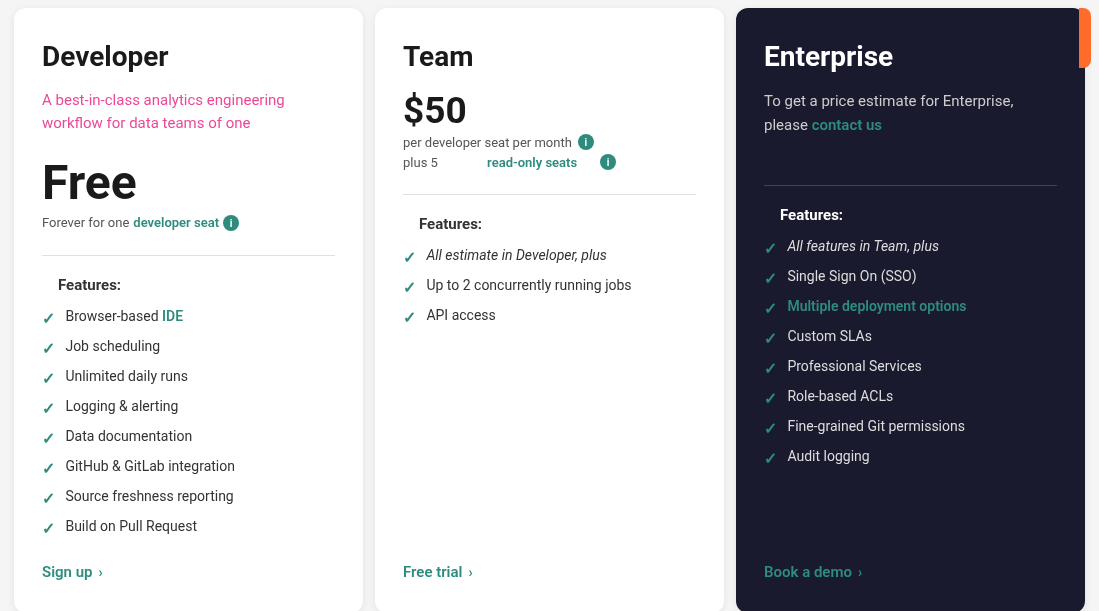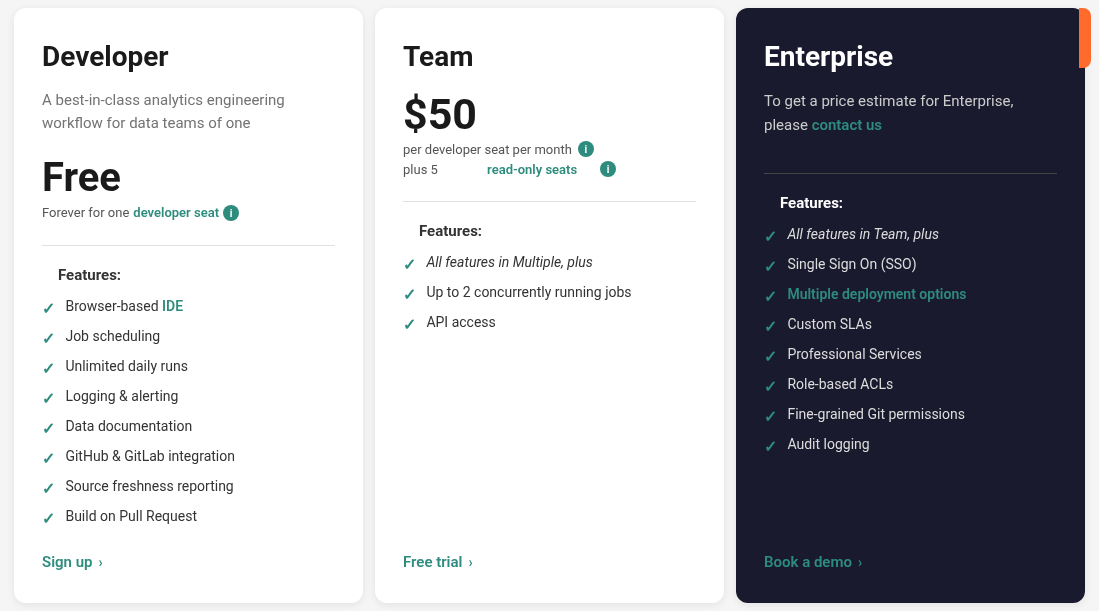--- a/index.html
+++ b/index.html
@@ -48,41 +48,41 @@
       color: #1a1a1a;
       margin-bottom: 16px;
     }
 
     .enterprise .card-title {
       color: #ffffff;
     }
 
     .card-description {
       font-size: 15px;
-      color: #737373;
+      color: #ec4899;
       line-height: 1.5;
       margin-bottom: 20px;
     }
 
     .enterprise .card-description {
       color: #ccc;
     }
 
     .price-block {
       margin-bottom: 4px;
     }
 
     .price-free {
-      font-size: 40px;
+      font-size: 48px;
       font-weight: 700;
       color: #1a1a1a;
     }
 
     .price-amount {
-      font-size: 43px;
+      font-size: 37px;
       font-weight: 700;
       color: #1a1a1a;
     }
 
     .price-subtitle {
       font-size: 13px;
       color: #555;
       margin-top: 2px;
       display: flex;
       align-items: center;
@@ -189,21 +189,21 @@
     }
 
     .cta-arrow {
       font-size: 14px;
     }
 
     .enterprise-price-text {
       font-size: 15px;
       color: #ccc;
       line-height: 1.6;
-      margin-bottom: 16px;
+      margin-bottom: 28px;
     }
 
     .enterprise-contact-link {
       color: #2d8c7e;
       font-weight: 600;
       text-decoration: none;
     }
 
     .orange-accent {
       position: absolute;
@@ -303,21 +303,21 @@
         <span class="info-icon">i</span>
       </div>
     </div>
 
     <hr class="divider">
 
     <div class="features-label">Features:</div>
     <ul class="features-list">
       <li class="feature-item">
         <span class="check-icon">✓</span>
-        <em>All features in Multiple, plus</em>
+        <em>All estimate in Developer, plus</em>
       </li>
       <li class="feature-item">
         <span class="check-icon">✓</span>
         <span>Up to 2 concurrently running jobs</span>
       </li>
       <li class="feature-item">
         <span class="check-icon">✓</span>
         <span>API access</span>
       </li>
     </ul>

